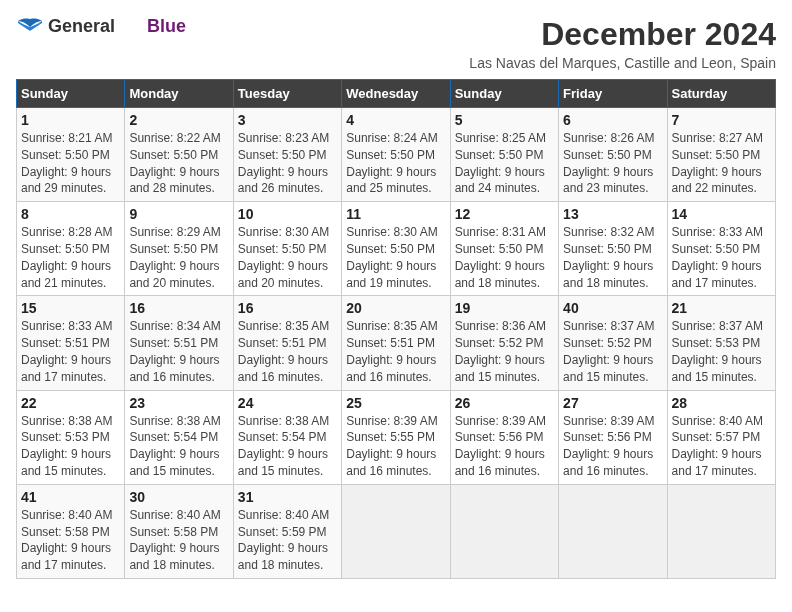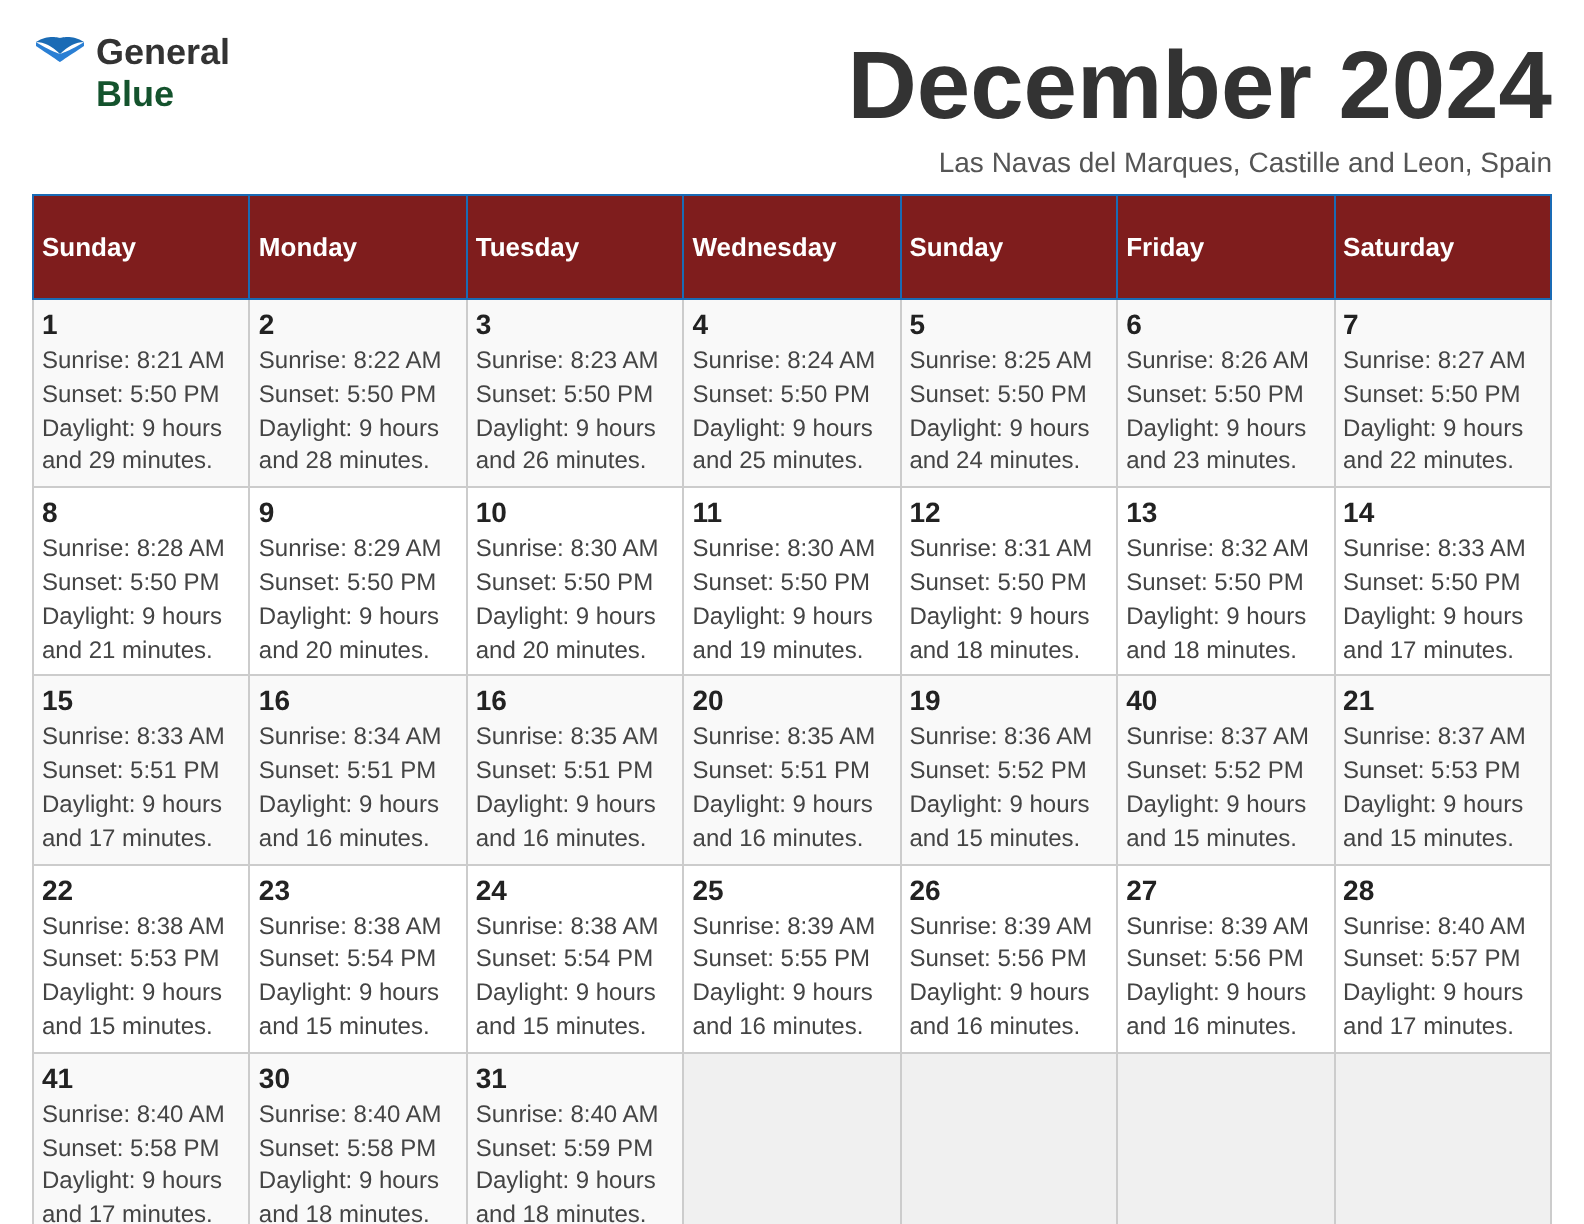--- a/index.html
+++ b/index.html
@@ -11,46 +11,46 @@
       padding: 16px;
     }
     .header-area {
       display: flex;
       justify-content: space-between;
       align-items: flex-start;
       margin-bottom: 4px;
     }
     .logo {
       display: flex;
-      flex-direction: column;
+      flex-direction: row;
       align-items: flex-start;
     }
     .logo-line1 { display: flex; align-items: center; gap: 4px; }
     .title-area { text-align: right; }
     .month-title {
-      font-size: 48px;
+      font-size: 32px;
       font-weight: bold;
       color: #333;
     }
     .location {
       font-size: 14px;
       color: #555;
       margin-top: 2px;
     }
     table {
       width: 100%;
       border-collapse: collapse;
       margin-top: 8px;
     }
     thead tr th {
-      background: #7f1d1d;
+      background: #404040;
       color: #fff;
       font-size: 13px;
       font-weight: bold;
-      padding: 18px 4px;
+      padding: 6px 4px;
       text-align: left;
       border: 1px solid #1a6bb5;
     }
     tbody tr td {
       border: 1px solid #ccc;
       vertical-align: top;
       padding: 4px 4px;
       font-size: 10px;
       color: #333;
       width: calc(100% / 7);
@@ -85,21 +85,21 @@
   <div class="logo">
     <div class="logo-line1">
       <svg width="28" height="20" viewBox="0 0 28 20">
         <path d="M14,2 C14,2 20,0 26,4 C22,4 18,6 14,10 C10,6 6,4 2,4 C8,0 14,2 14,2 Z" fill="#1a6bb5"></path>
         <path d="M14,10 C14,10 20,8 26,4 L26,6 C20,10 14,14 14,14 C14,14 8,10 2,6 L2,4 C8,8 14,10 14,10 Z" fill="#2a7fd4"></path>
       </svg>
       <div>
         <span style="font-size:18px;font-weight:bold;color:#333;">General</span>
       </div>
     </div>
-    <span style="font-size:18px;font-weight:bold;color:#14532d;margin-left:32px;">Blue</span>
+    <span style="font-size:18px;font-weight:bold;color:#701a75;margin-left:32px;">Blue</span>
   </div>
   <div class="title-area">
     <div class="month-title">December 2024</div>
     <div class="location">Las Navas del Marques, Castille and Leon, Spain</div>
   </div>
 </div>
 
 <table>
   <thead>
     <tr id="weekday-header">

